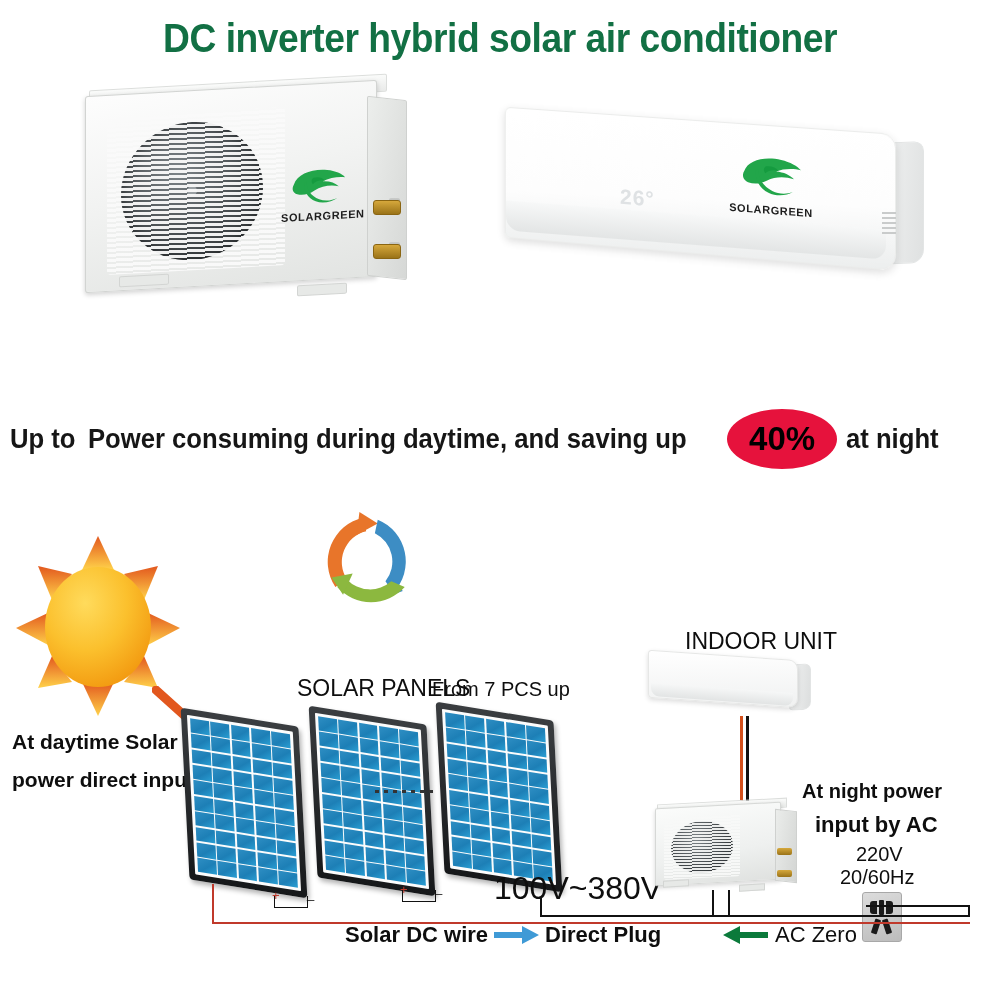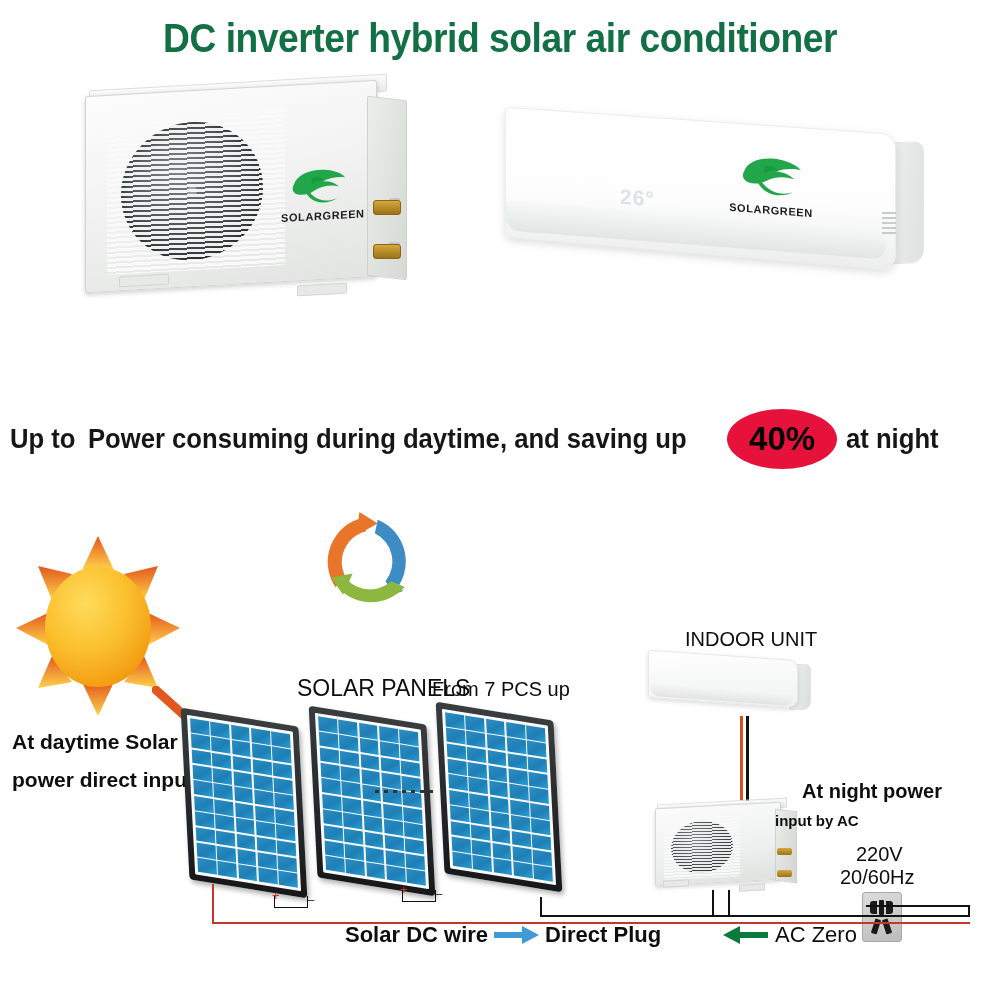--- a/index.html
+++ b/index.html
@@ -444,22 +444,23 @@
   <div class="panel-dots"></div>
 
   <div class="term plus" style="left:272px;top:888px;">+</div>
   <div class="term-box" style="left:274px;top:896px;width:32px;"></div>
   <div class="term minus" style="left:307px;top:886px;">_</div>
 
   <div class="term plus" style="left:400px;top:882px;">+</div>
   <div class="term-box" style="left:402px;top:890px;width:32px;"></div>
   <div class="term minus" style="left:435px;top:880px;">_</div>
 
-
-  <div class="lbl" style="left:685px;top:628px;font-size:20px;">INDOOR UNIT</div>
+  <div class="lbl" style="left:494px;top:870px;font-size:32px;">100V~380V</div>
+
+  <div class="lbl" style="left:685px;top:628px;font-size:23px;">INDOOR UNIT</div>
   <div class="dg-indoor">
     <div class="dgi-side"></div>
     <div class="dgi-body"></div>
     <div class="dgi-lip"></div>
   </div>
 
   <div class="wire-orange" style="left:740px;top:716px;width:2.5px;height:90px;"></div>
   <div class="wire" style="left:746px;top:716px;width:2.5px;height:90px;"></div>
 
   <div class="dg-outdoor">
@@ -470,21 +471,21 @@
     <div class="dgo-fan-lines"></div>
     <div class="dgo-valves">
       <div class="dgo-valve" style="left:0;top:0;"></div>
       <div class="dgo-valve" style="left:0;top:22px;"></div>
     </div>
     <div class="dgo-foot" style="left:8px;top:80px;width:24px;"></div>
     <div class="dgo-foot" style="left:84px;top:84px;width:24px;"></div>
   </div>
 
   <div class="lbl bold" style="left:802px;top:780px;font-size:20px;">At night power</div>
-  <div class="lbl bold" style="left:775px;top:812px;font-size:15px;">input by AC</div>
+  <div class="lbl bold" style="left:815px;top:812px;font-size:22px;">input by AC</div>
   <div class="lbl" style="left:856px;top:843px;font-size:20px;">220V</div>
   <div class="lbl" style="left:840px;top:866px;font-size:20px;">20/60Hz</div>
 
   <div class="socket">
     <div class="slot-l"></div>
     <div class="bar"></div>
     <div class="slot-r"></div>
     <div class="pin-l"></div>
     <div class="pin-r"></div>
   </div>

